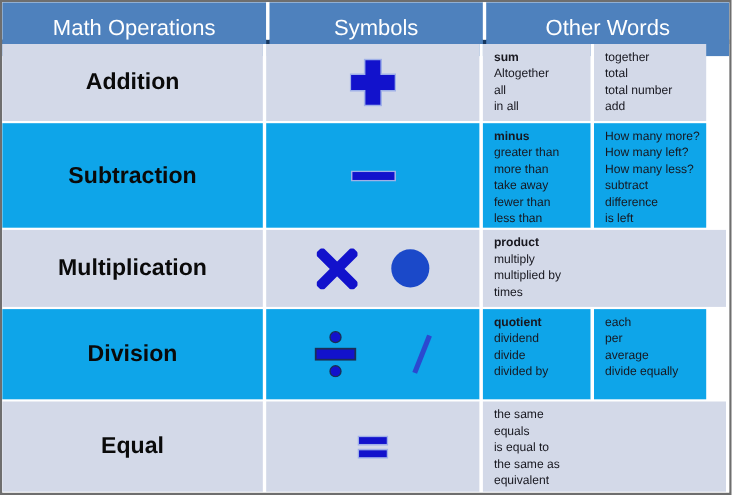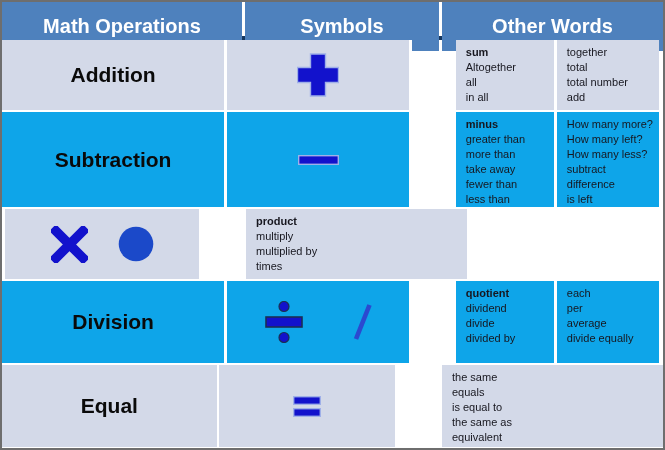--- a/index.html
+++ b/index.html
@@ -10,21 +10,21 @@
     position:absolute; inset:0;
     border:2px solid #6e6e6e;
     background:#ffffff;
     overflow:hidden;
   }
 
   
   .header { display:flex; height:34px; background:#ffffff; }
   .hcell {
     background:#4e81bd; color:#ffffff;
-    font-size:20px; font-weight:bold;
+    font-size:20px; font-weight:normal;
     display:flex; align-items:center; justify-content:center;
     height:49px;
   }
   .hcell.c1 { width:240px; }
   .hcell.c2 { width:194px; }
   .hcell.c3 { width:221px; }
   .vgap { width:3px; background:#ffffff; }
   .navy-line { height:4px; background:#17375e; }
 
   
@@ -43,21 +43,21 @@
   .cell { height:100%; }
   .cell.op {
     width:237px;
     display:flex; align-items:center; justify-content:center;
     font-size:21px; font-weight:bold; color:#0a0a0a;
   }
   .cell.sym {
     width:194px;
     display:flex; align-items:center; justify-content:center;
   }
-  .wordwrap { width:221px; display:flex; height:100%;margin-left:44px; }
+  .wordwrap { width:221px; display:flex; height:100%; }
   .cell.words-left  { width:98px; }
   .cell.words-right { width:102px; }
   .cell.words-full  { width:252px; }
   .wgap { width:3px; background:#ffffff; height:100%; }
 
   .wordlist {
     padding:5px 2px 0 10px;
     font-size:11px; line-height:15px; color:#17171f;
   }
   .wordlist .lead-bold { font-weight:bold; }
@@ -144,20 +144,21 @@
                 <div>How many left?</div>
                 <div>How many less?</div>
                 <div>subtract</div>
                 <div>difference</div>
                 <div>is left</div>
               </div>
             </div>
           </div>
         </div>
         <div class="row dark">
+          <div class="cell op">Multiplication</div>
           <div class="wgap"></div>
           <div class="cell sym">
             <div class="symgroup times-group">
               <svg width="37" height="37" viewBox="0 0 37 37">
       <path d="M5 5 L32 32 M32 5 L5 32" stroke="#1212cc" stroke-width="9.5" stroke-linecap="square" fill="none"></path>
               </svg>
               <svg width="36" height="36" viewBox="0 0 36 36">
       <circle cx="18" cy="18" r="17.3" fill="#1b49c9"></circle>
               </svg>
             </div>

